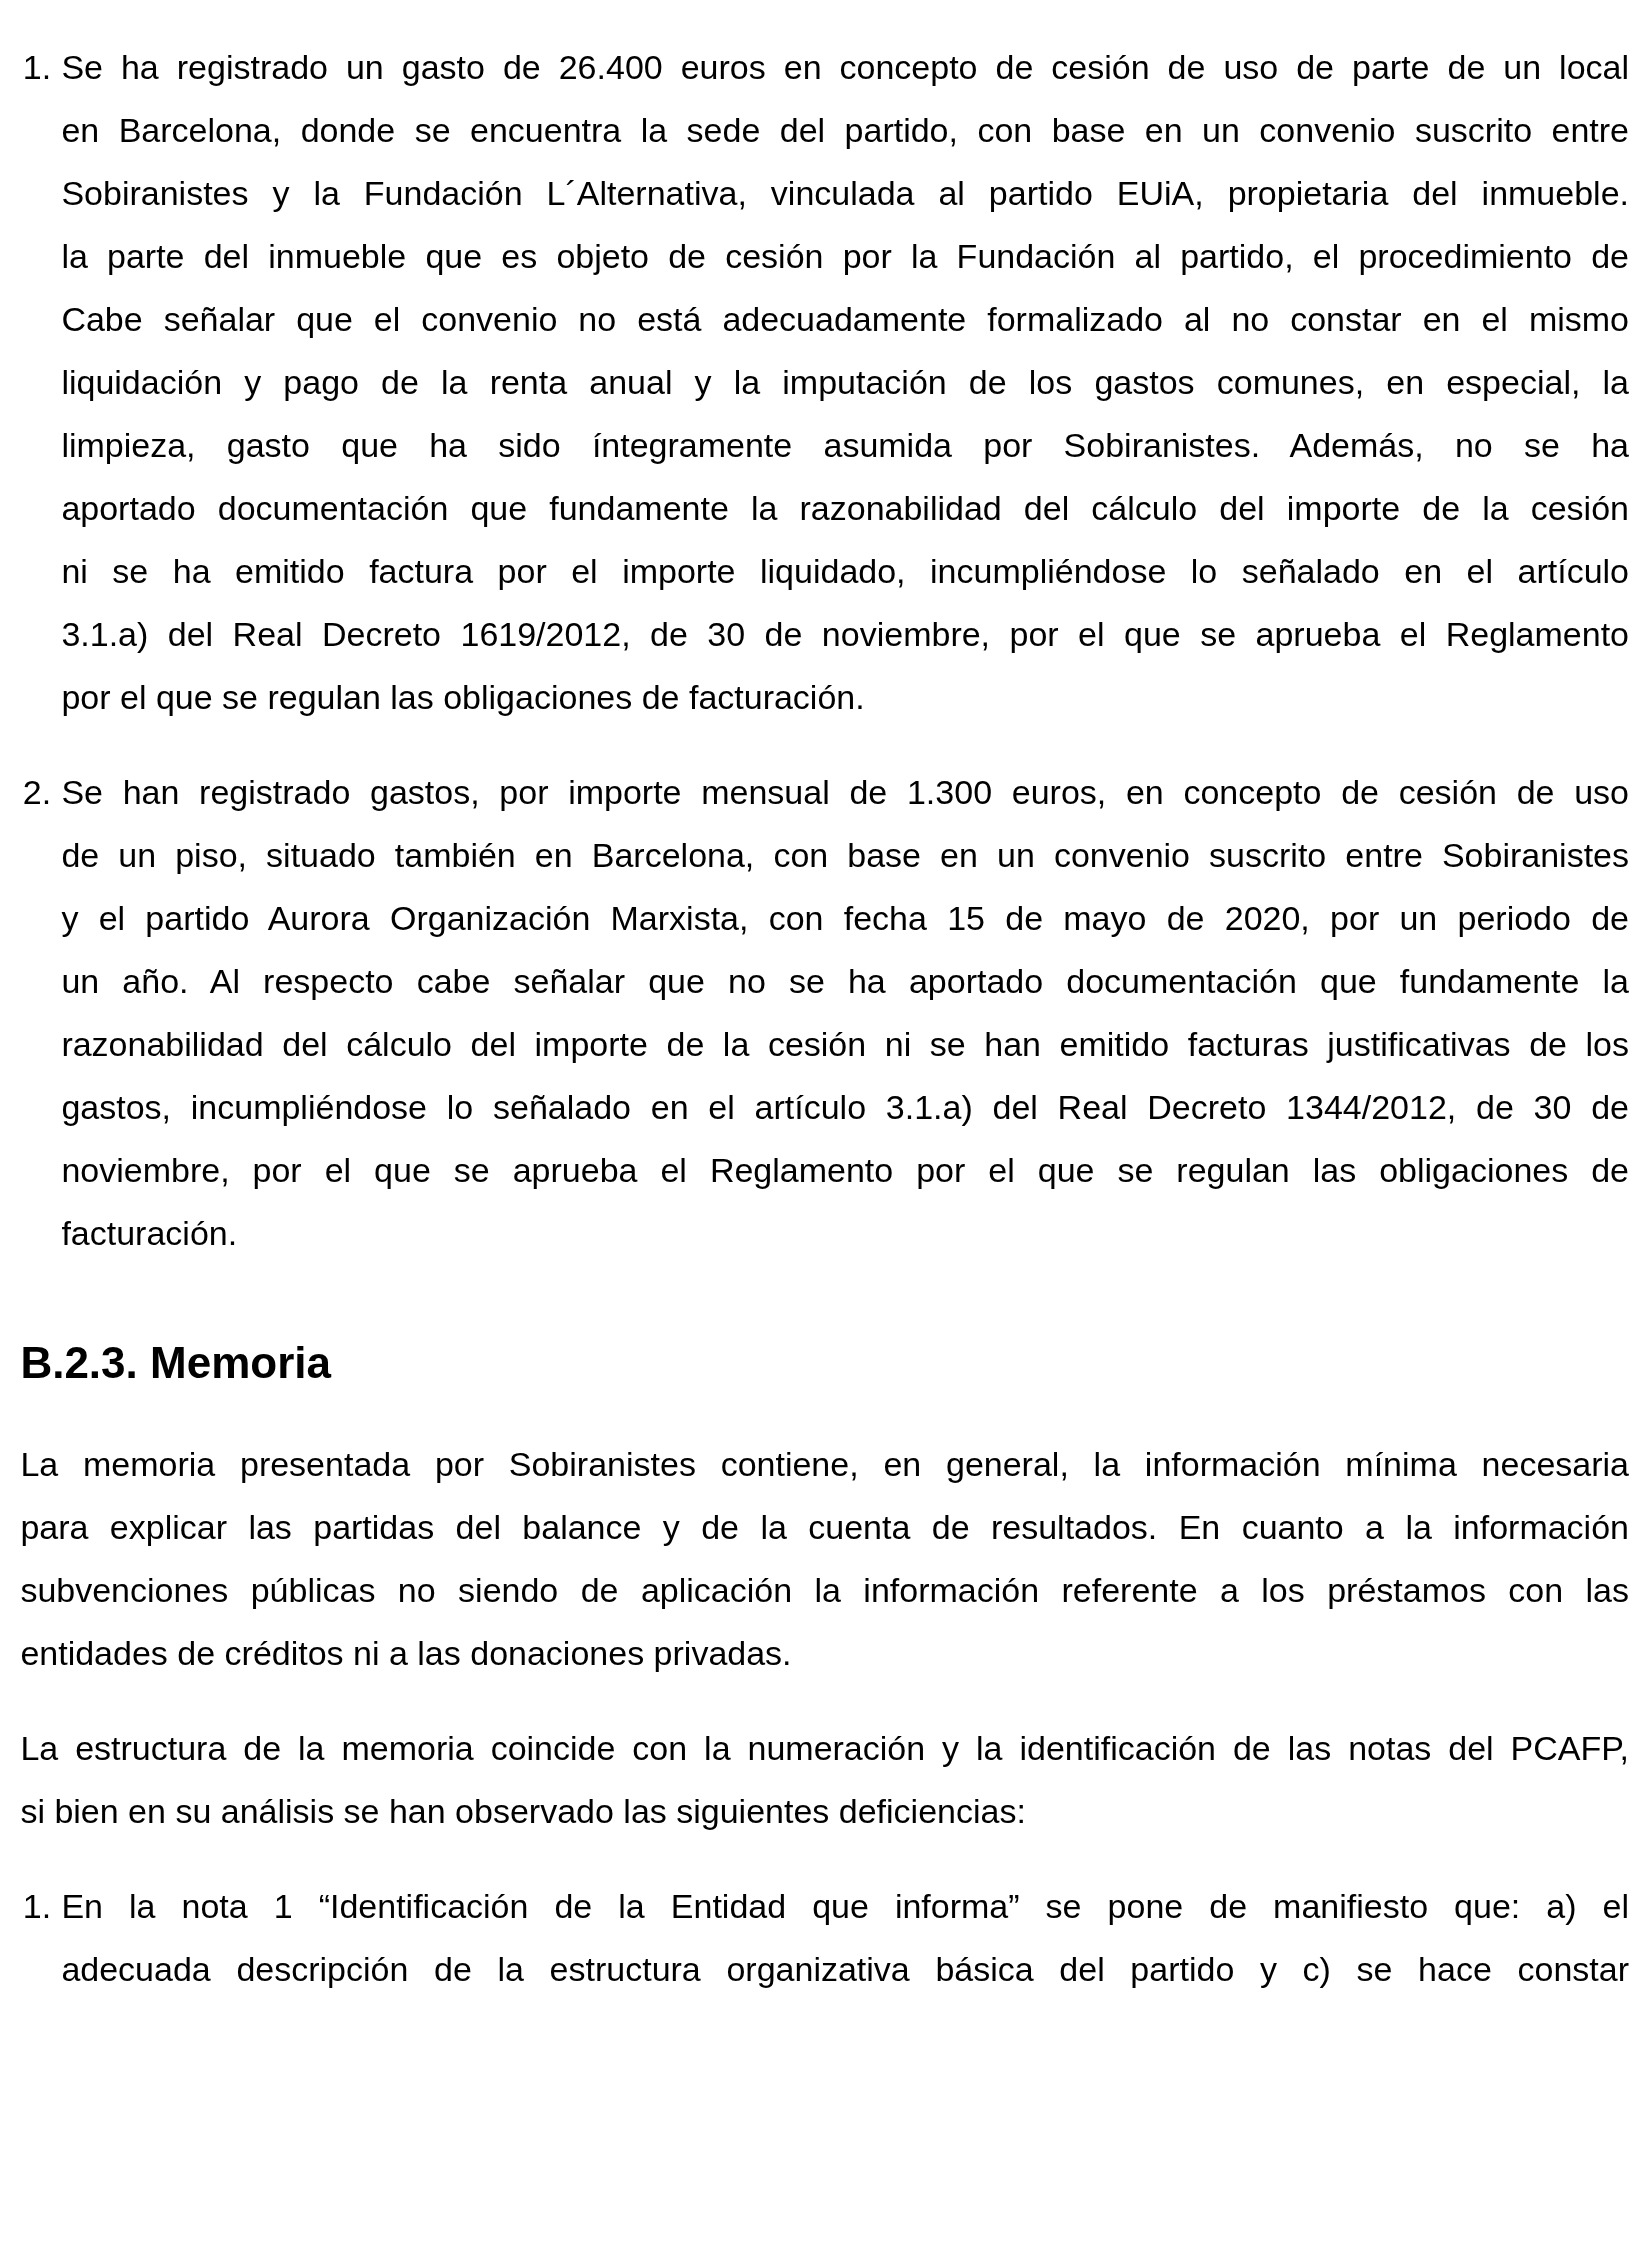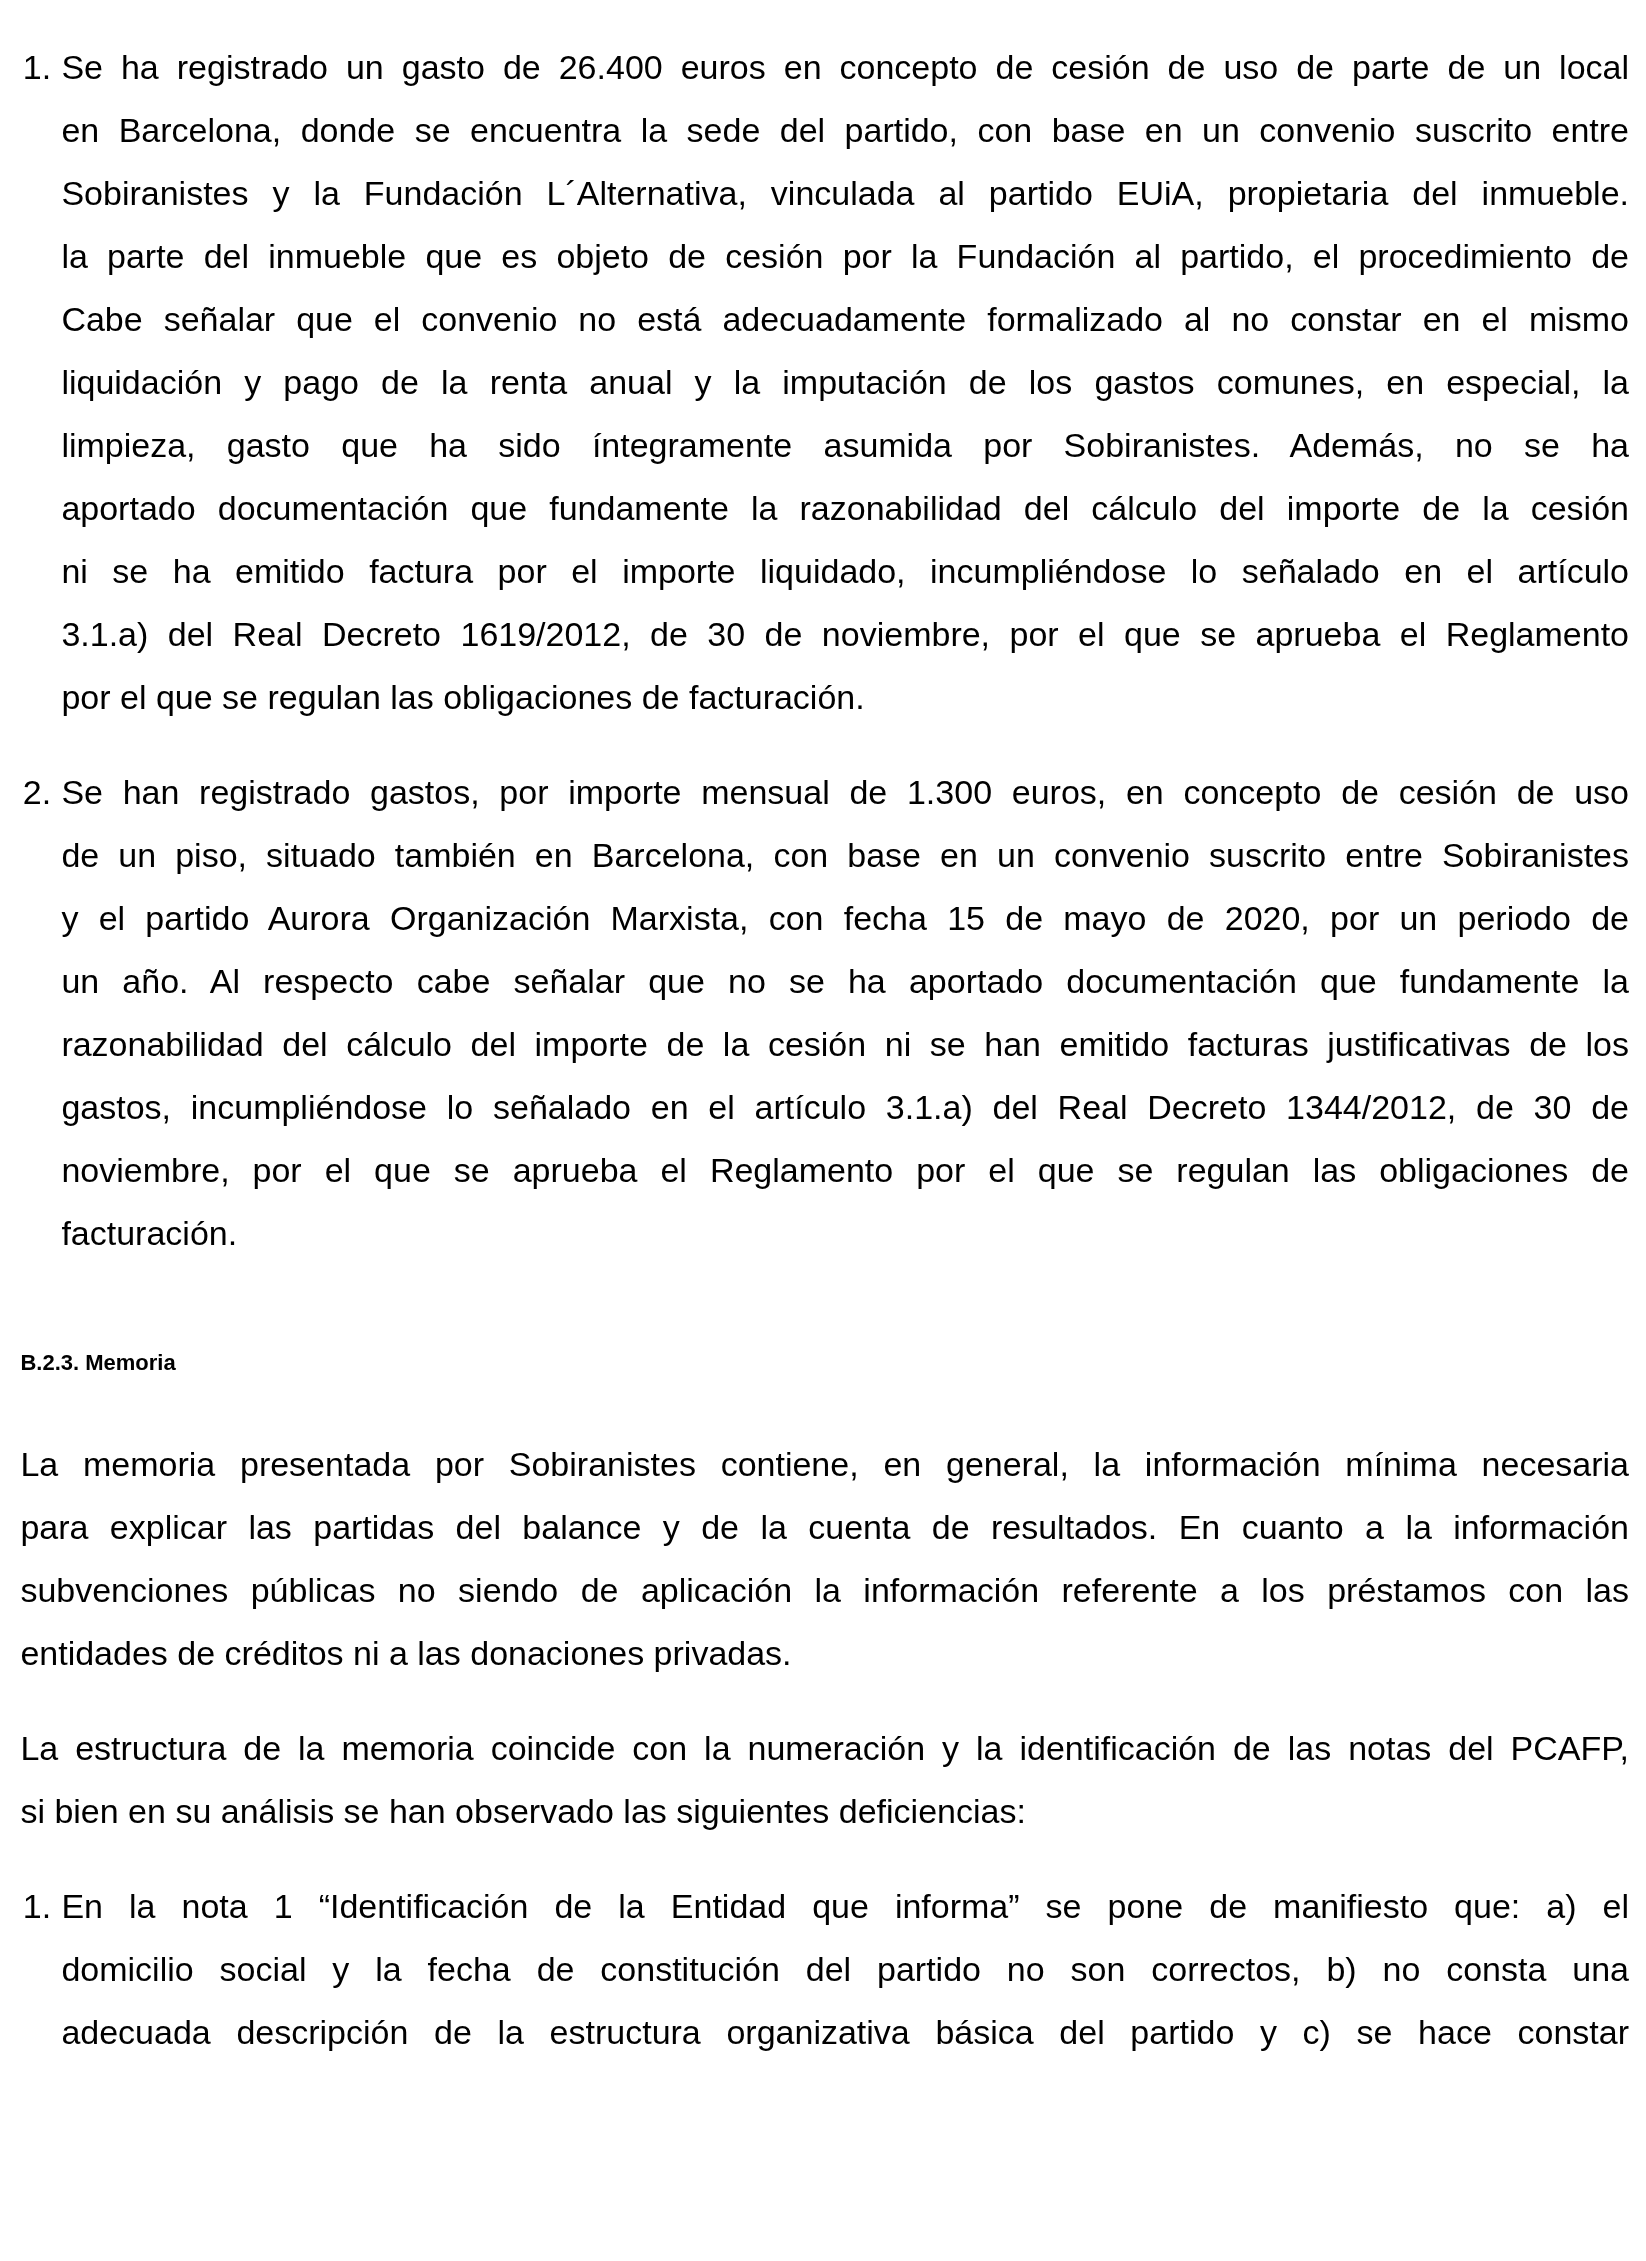--- a/index.html
+++ b/index.html
@@ -36,21 +36,21 @@
   }
   .list-item .marker {
     position: absolute;
     left: 2.4px;            
     top: 0;
     width: 38px;
     text-align: left;
   }
   .heading {
     font-weight: bold;
-    font-size: 22px;
+    font-size: 44px;
     line-height: 63px;
     margin: 66px 0 39px 0;
   }
   .para {
     margin: 0 0 32px 0;
   }
   .list-b .list-item { margin-bottom: 0; }
 </style>
 </head>
 <body>
@@ -95,19 +95,18 @@
 
   <div class="para">
     <div class="line">La estructura de la memoria coincide con la numeración y la identificación de las notas del PCAFP,</div>
     <div class="line last">si bien en su análisis se han observado las siguientes deficiencias:</div>
   </div>
 
   <div class="list-b">
     <div class="list-item">
       <span class="marker">1.</span>
       <div class="line">En la nota 1 “Identificación de la Entidad que informa” se pone de manifiesto que: a) el</div>
-      <div class="line">domicilio social y la fecha de constitución del partido no son correctos, b) no consta una</div>
       <div class="line">adecuada descripción de la estructura organizativa básica del partido y c) se hace constar</div>
     </div>
   </div>
 
 </main>
 
 
 </body></html>

